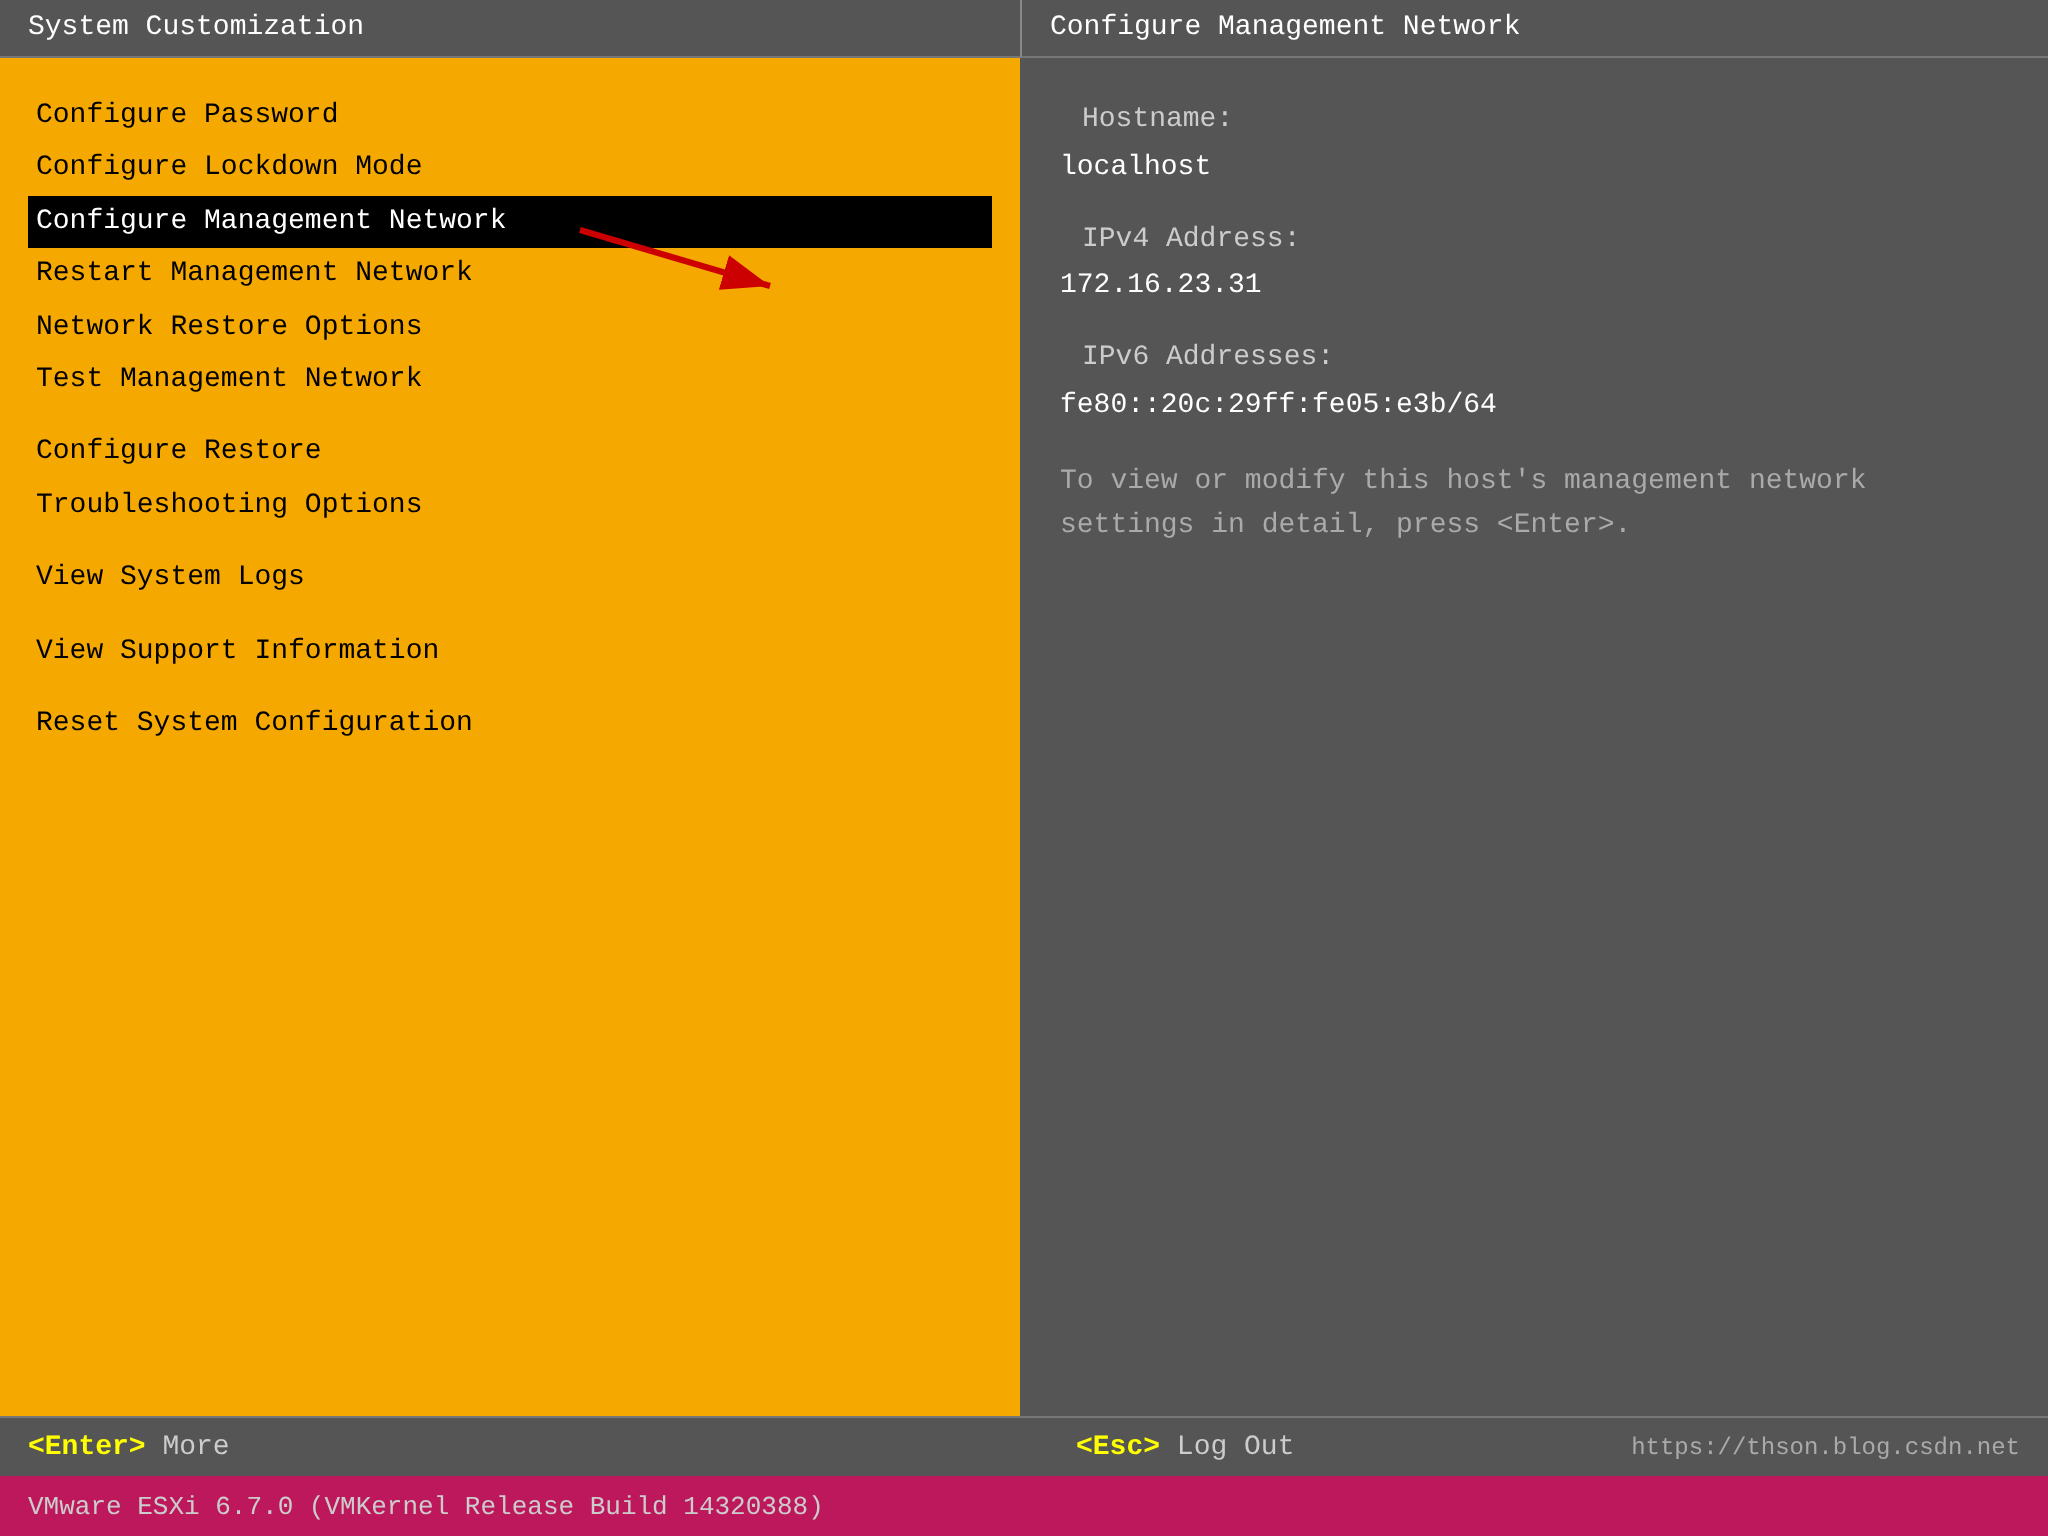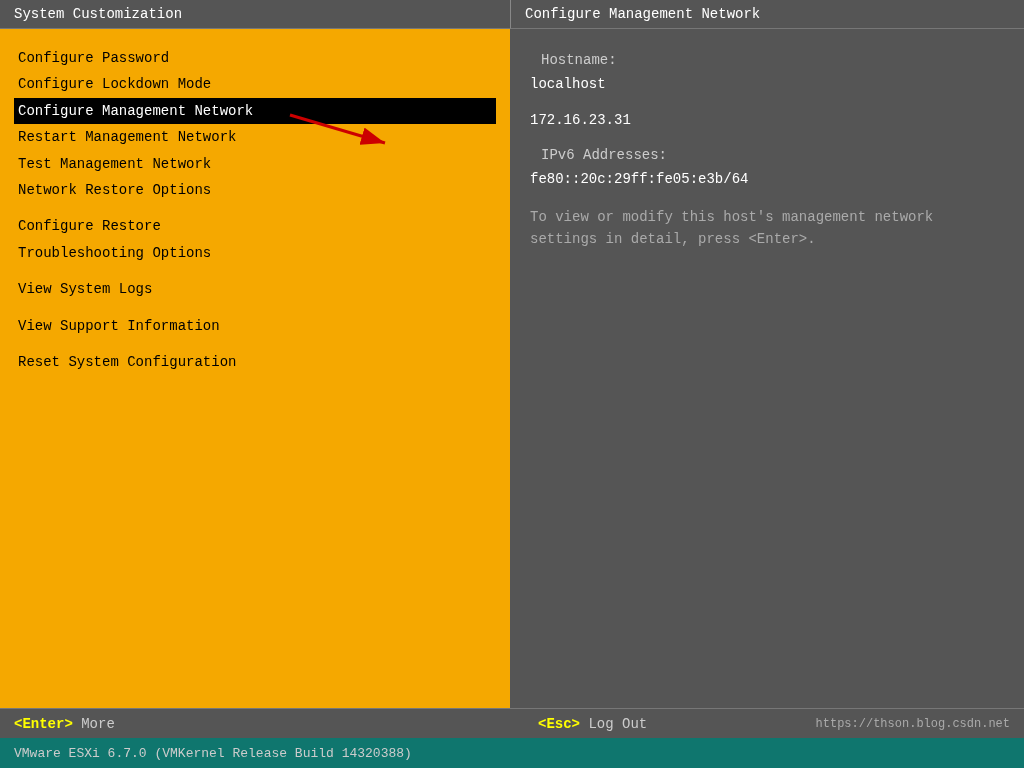--- a/index.html
+++ b/index.html
@@ -144,21 +144,21 @@
       color: #cccccc;
     }
 
     .url-text {
       color: #aaaaaa;
       font-size: 12px;
     }
 
     
     .footer {
-      background: #0f766e;
+      background: #be185d;
       height: 30px;
       display: flex;
       align-items: center;
       justify-content: space-between;
       padding: 0 14px;
     }
 
     .footer-text {
       color: #cccccc;
       font-size: 13px;
@@ -175,22 +175,22 @@
       <div class="left-header">
         <span>System Customization</span>
       </div>
       <div class="left-content">
 
         <div id="menu-container">
             <div class="menu-item">Configure Password</div>
             <div class="menu-item">Configure Lockdown Mode</div>
             <div class="menu-item selected">Configure Management Network</div>
             <div class="menu-item">Restart Management Network</div>
+            <div class="menu-item">Network Restore Options</div>
             <div class="menu-item">Test Management Network</div>
-            <div class="menu-item">Network Restore Options</div>
             <div class="menu-spacer"></div>
             <div class="menu-item">Configure Restore</div>
             <div class="menu-item">Troubleshooting Options</div>
             <div class="menu-spacer"></div>
             <div class="menu-item">View System Logs</div>
             <div class="menu-spacer"></div>
             <div class="menu-item">View Support Information</div>
             <div class="menu-spacer"></div>
             <div class="menu-item">Reset System Configuration</div>
           </div>
@@ -199,20 +199,21 @@
     </div>
 
     <div class="right-panel">
       <div class="right-header">
         <span>Configure Management Network</span>
       </div>
       <div class="right-content">
         <span class="label">Hostname:</span>
         <span class="value">localhost</span>
 
+        <span class="label">IPv4 Address:</span>
         <span class="value">172.16.23.31</span>
 
         <span class="label">IPv6 Addresses:</span>
         <span class="value">fe80::20c:29ff:fe05:e3b/64</span>
 
         <div class="description">To view or modify this host's management network settings in detail, press &lt;Enter&gt;.</div>
       </div>
     </div>
 
   </div>

